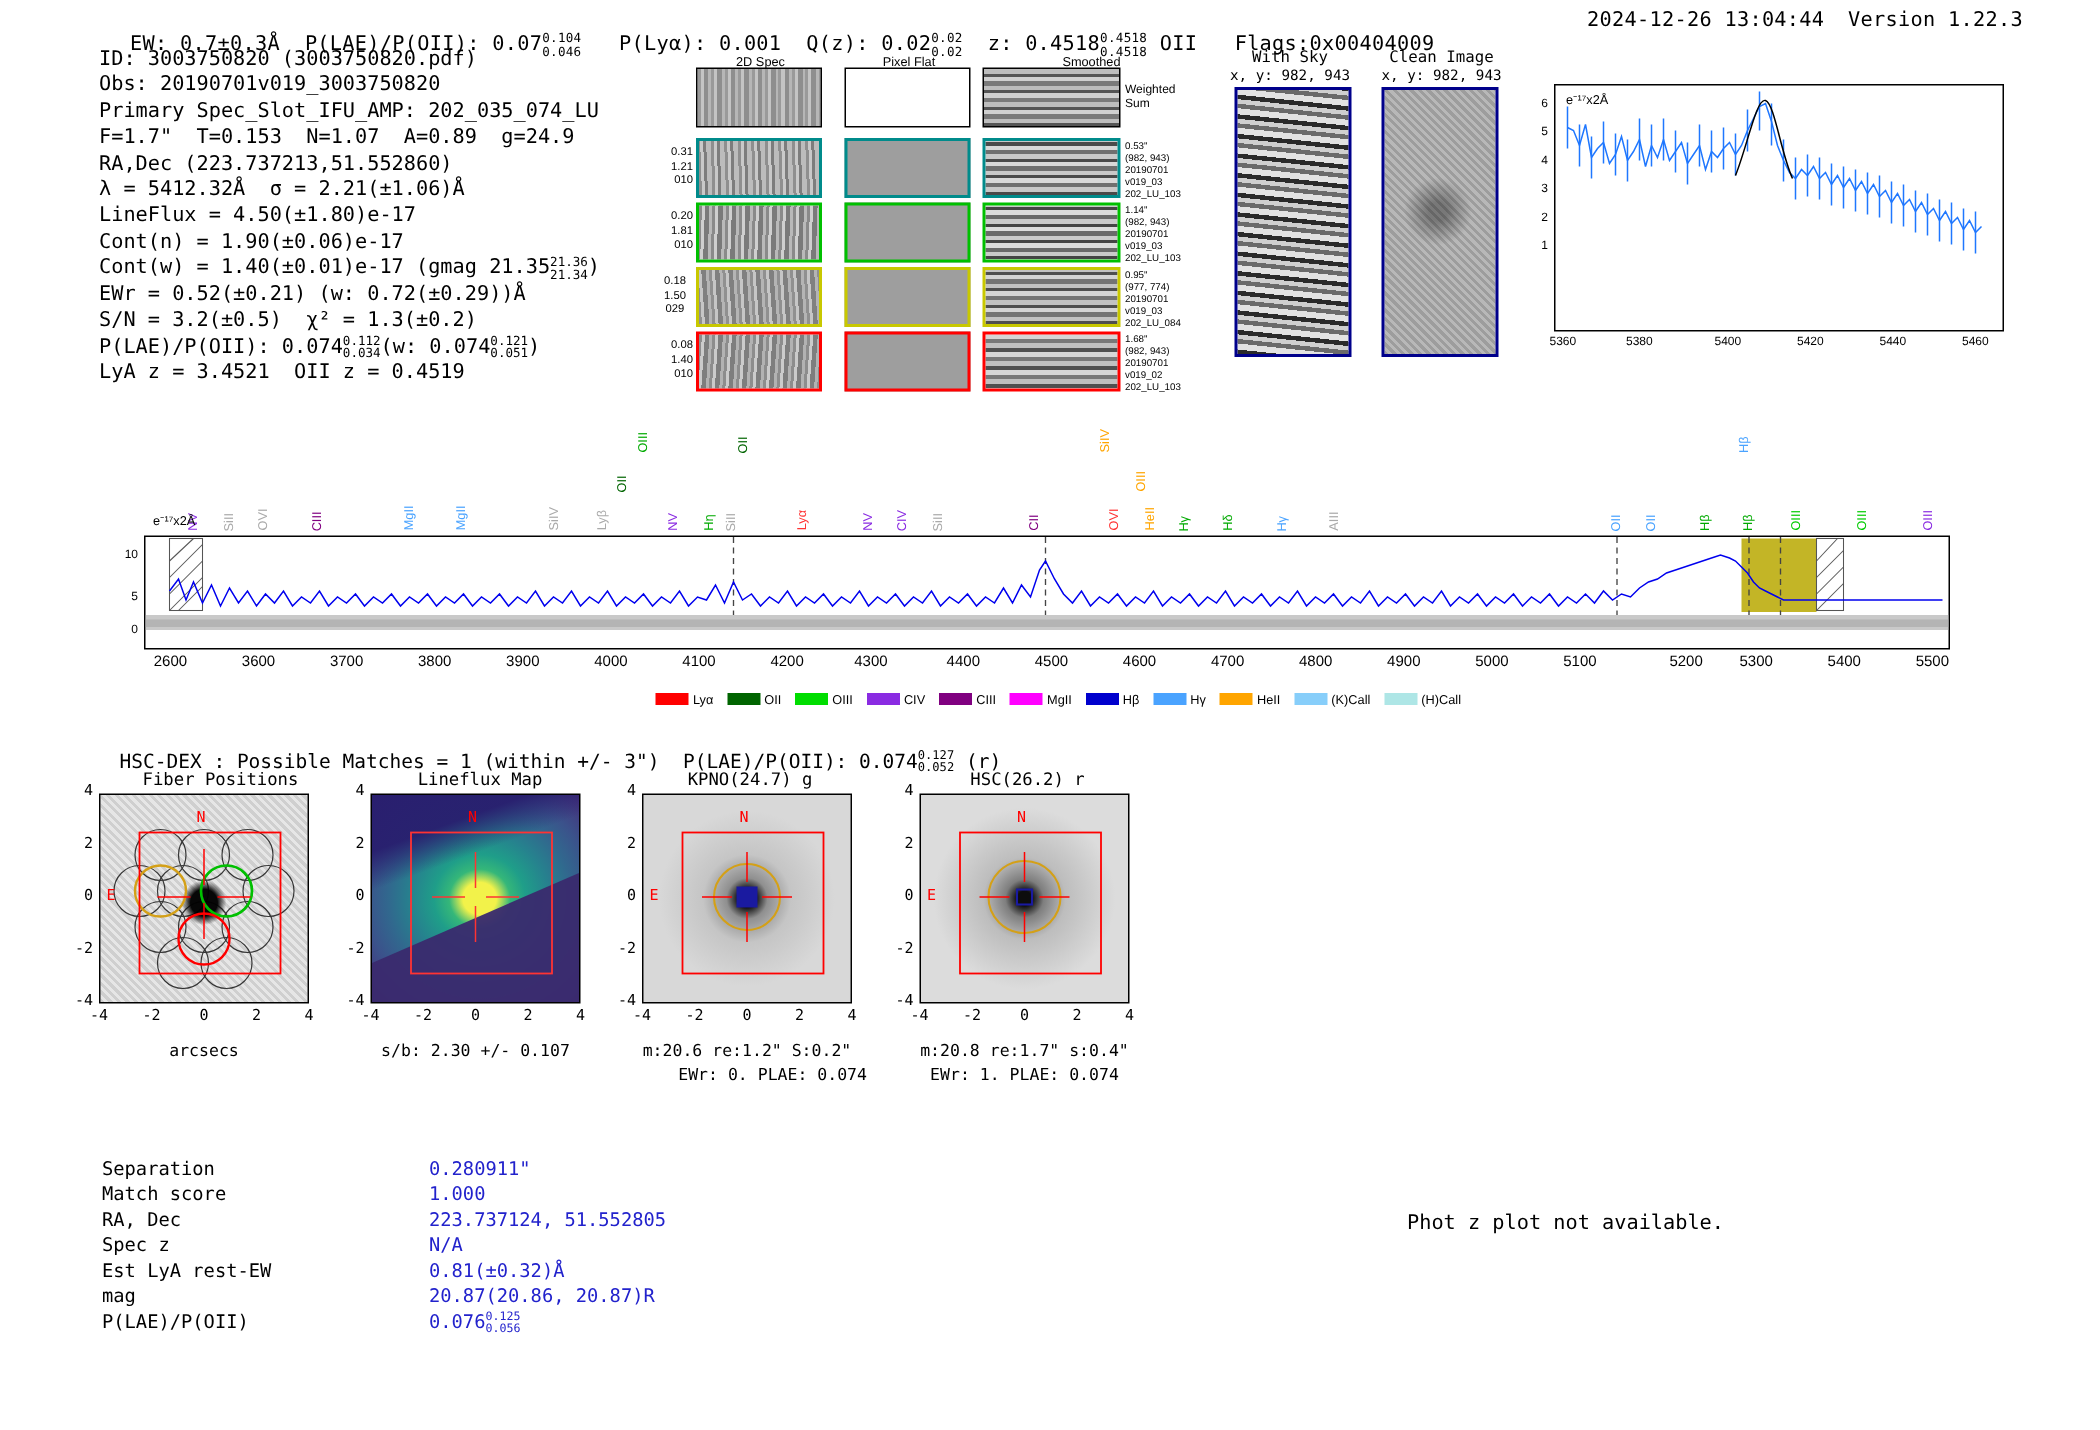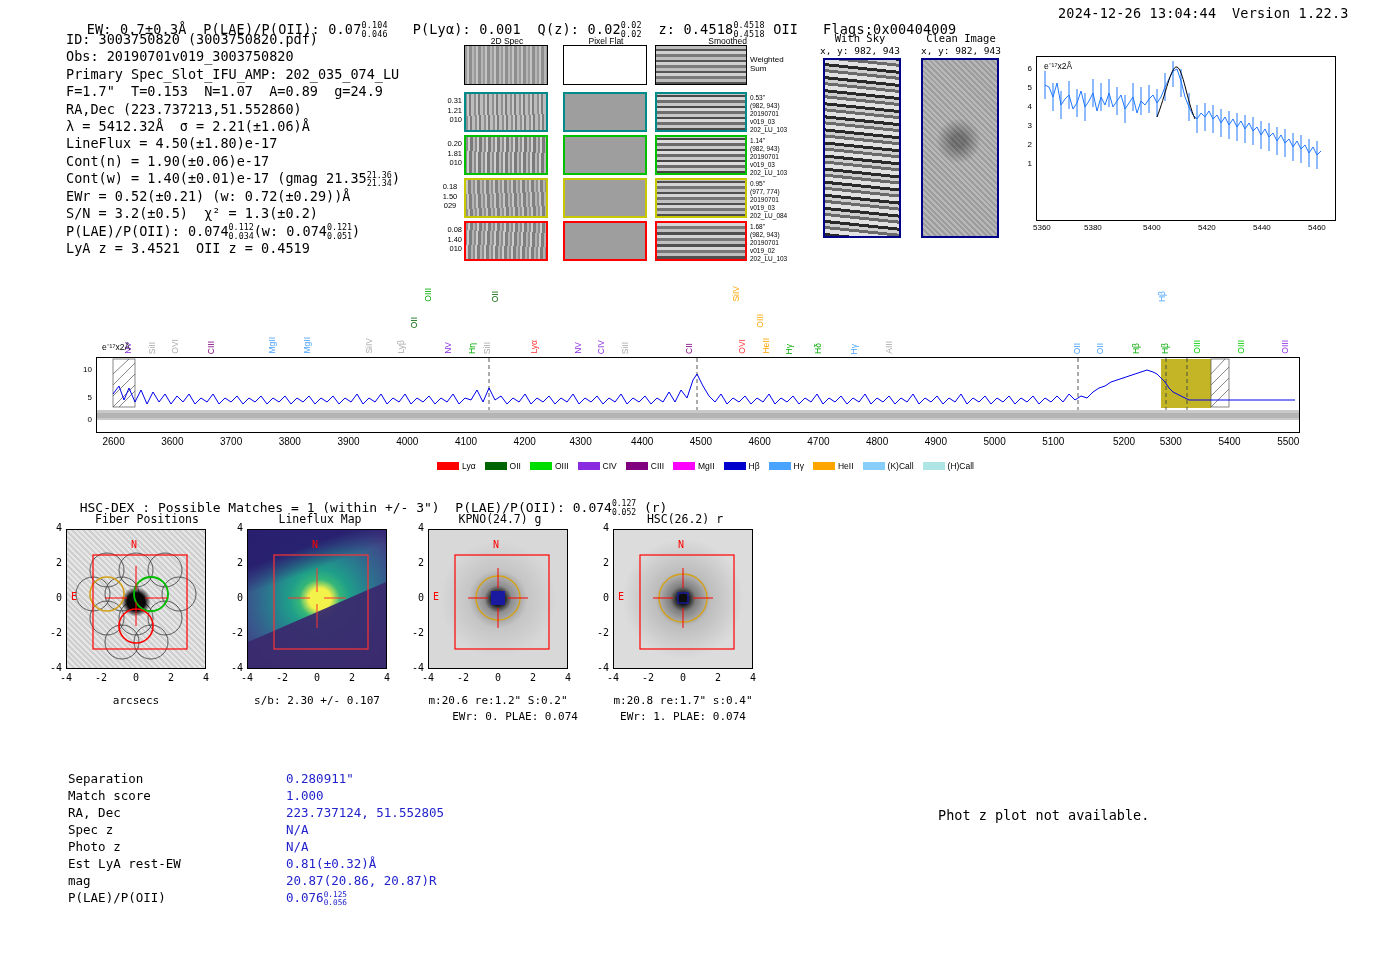--- a/index.html
+++ b/index.html
@@ -426,24 +426,20 @@
         </tr>
         <tr>
           <td style="width: 218px;">RA, Dec</td>
           <td class="bl">223.737124, 51.552805</td>
         </tr>
         <tr>
           <td style="width: 218px;">Spec z</td>
           <td class="bl">N/A</td>
         </tr>
         <tr>
-          <td style="width: 218px;">Photo z</td>
-          <td class="bl">N/A</td>
-        </tr>
-        <tr>
           <td style="width: 218px;">Est LyA rest-EW</td>
           <td class="bl">0.81(±0.32)Å</td>
         </tr>
         <tr>
           <td style="width: 218px;">mag</td>
           <td class="bl">20.87(20.86, 20.87)R</td>
         </tr>
         <tr>
           <td style="width: 218px;">P(LAE)/P(OII)</td>
           <td class="bl">0.076<span class="stackfrac"><span>0.125</span><br><span>0.056</span></span></td>

